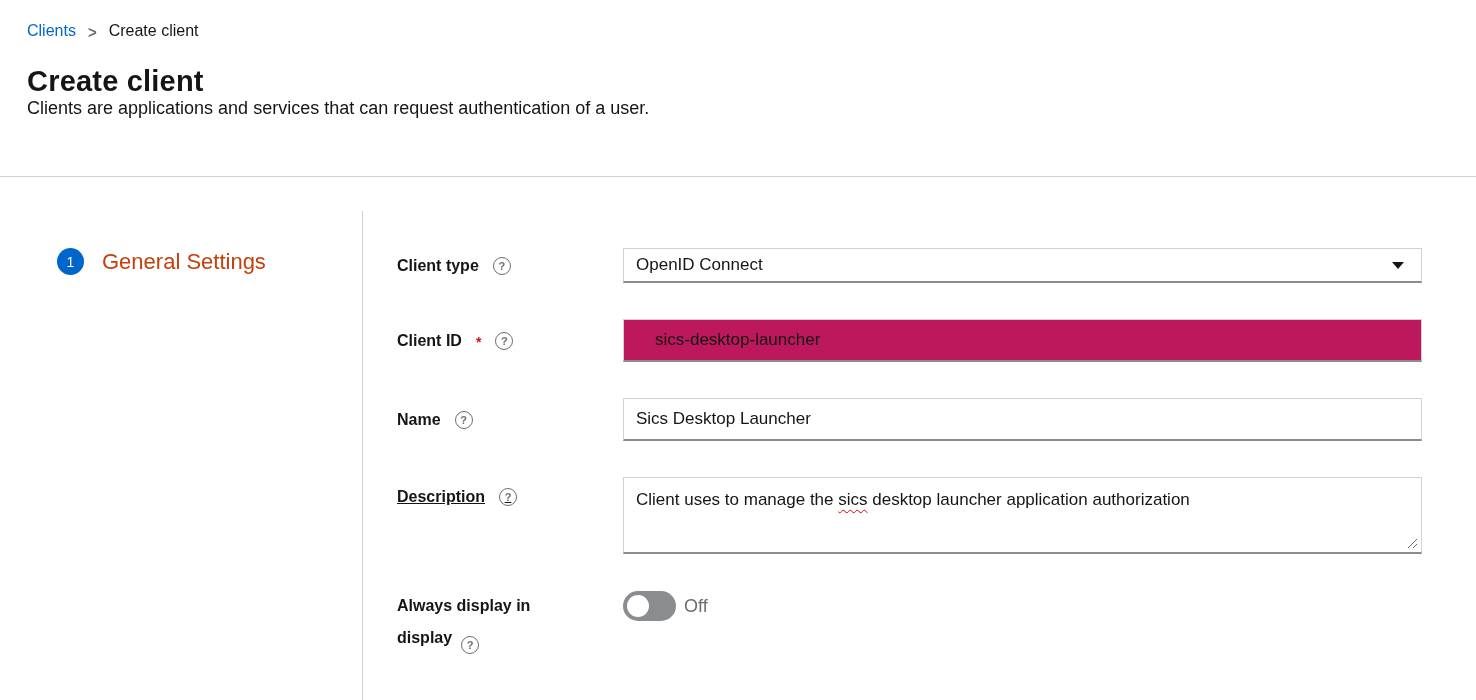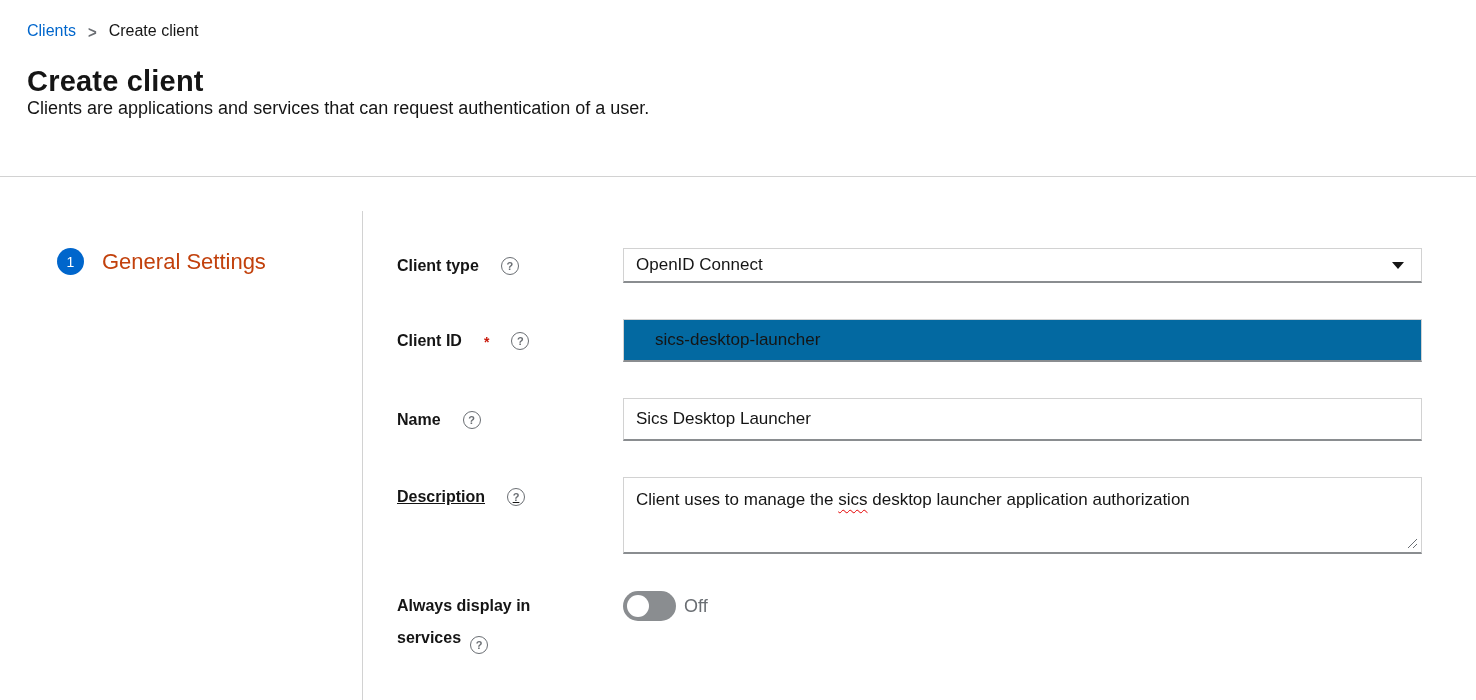--- a/index.html
+++ b/index.html
@@ -26,21 +26,21 @@
     width: 27px; height: 27px; border-radius: 50%;
     background: #0066cc; color: #ffffff; font-size: 14px;
     display: flex; align-items: center; justify-content: center; flex: none;
   }
   .step-label { color: #c2410c; font-size: 22px; }
 
   .form-area { flex: 1; padding: 37px 54px 0 34px; }
   .form-row { display: flex; align-items: center; margin-bottom: 36px; }
   .form-row.align-top { align-items: flex-start; }
   .label-col {
-    flex: 0 0 226px; display: flex; align-items: center; gap: 22px;
+    flex: 0 0 226px; display: flex; align-items: center; gap: 14px;
     font-size: 16px; font-weight: 700; color: #151515;
   }
   .label-col.pad-top { padding-top: 11px; text-decoration: underline; }
   .label-col.stacked { display: block; line-height: 32px; }
   .label-line { display: flex; align-items: flex-end; gap: 9px; }
   .required-marker { color: #c9190b; font-size: 14px; align-self: flex-start; padding-top: 3px; }
   .help-icon {
     width: 18px; height: 18px; border: 1.5px solid #6a6e73; border-radius: 50%;
     color: #6a6e73; font-size: 11px; font-weight: 700;
     display: inline-flex; align-items: center; justify-content: center;
@@ -56,21 +56,21 @@
   .pf-select {
     height: 35px; display: flex; align-items: center; justify-content: space-between;
     padding: 0 17px 0 12px; cursor: pointer;
   }
   .caret-down-icon {
     width: 0; height: 0; flex: none;
     border-left: 6px solid transparent; border-right: 6px solid transparent;
     border-top: 7px solid #151515;
   }
   .pf-input { height: 43px; padding: 0 12px; outline: none; }
-  .pf-input.autofill { background: #0369a1; padding-left: 31px; }
+  .pf-input.autofill { background: #be185d; padding-left: 31px; }
   .pf-textarea { height: 77px; padding: 10px 12px; position: relative; cursor: text; line-height: 24px; }
   .wavy-misspell {
     text-decoration: underline; text-decoration-style: wavy;
     text-decoration-color: #e40000; text-decoration-thickness: 1px;
     text-underline-offset: 4px; text-decoration-skip-ink: none;
   }
   .resize-handle-icon { position: absolute; right: 3px; bottom: 3px; }
 
   .switch-wrap { display: flex; align-items: center; gap: 8px; padding-top: 1px; }
   .switch {
@@ -157,21 +157,21 @@
           </div>
         </div>
       </div>
 
       <div class="form-row align-top">
         <div class="label-col stacked">
           <div class="label-line">
             <span>Always display in</span>
           </div>
           <div class="label-line">
-            <span>services</span>
+            <span>display</span>
             <span class="help-icon">?</span>
           </div>
         </div>
         <div class="field-col">
           <div class="switch-wrap">
             <div class="switch">
               <div class="switch-knob"></div>
             </div>
             <span class="switch-state">Off</span>
           </div>

